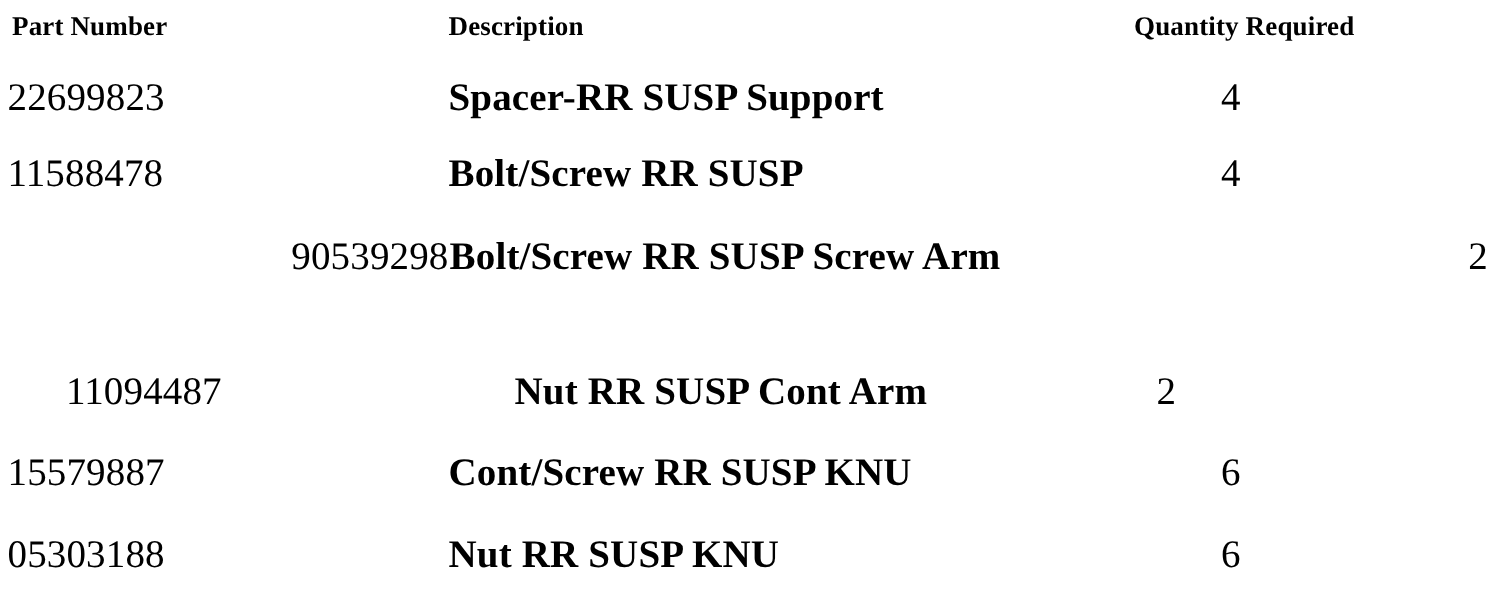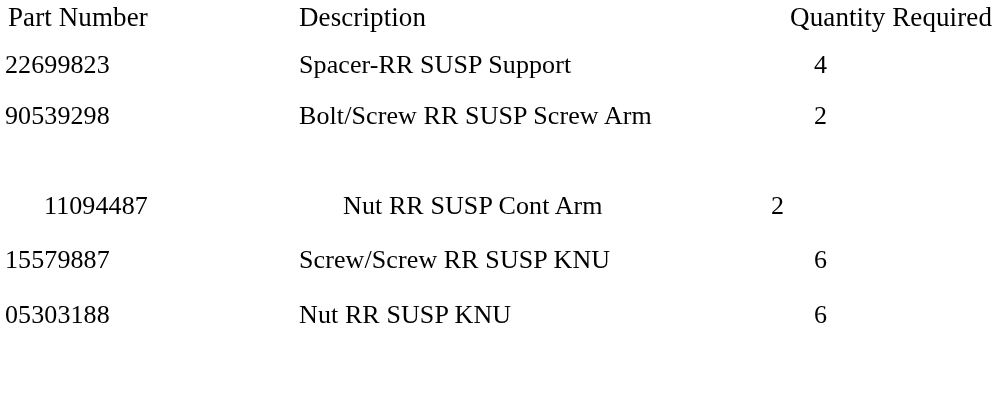--- a/index.html
+++ b/index.html
@@ -27,61 +27,62 @@
     border-collapse: collapse;
     width: 992px;
     table-layout: fixed;
   }
 
   col.c-part { width: 299px; }
   col.c-desc { width: 428px; }
   col.c-qty  { width: 265px; }
 
   thead th {
-    font-weight: normal;
-    font-size: 27px;
+    font-weight: bold;
+    font-size: 18px;
     line-height: 34px;
     padding: 0;
     margin: 1px;
     vertical-align: top;
     text-align: left;
     letter-spacing: 0.1px;
     height: 48px;
   }
   thead th.qty-head {
-    text-align: right;
+    text-align: left;
     padding-left: 29px;
   }
   thead th.part-head { padding-left: 8px; }
   thead th.desc-head { padding-left: 0px; }
 
   tbody td {
     font-size: 26px;
     line-height: 34px;
     padding: 0;
     vertical-align: top;
     font-weight: normal;
     letter-spacing: 0.1px;
   }
   tbody td.part-cell {
     padding-left: 5px;
     white-space: nowrap;
   }
   tbody td.desc-cell {
     padding-left: 0px;
     padding-right: 60px;
+    font-weight: bold;
   }
   tbody td.qty-cell {
     text-align: left;
     padding-left: 87px;
   }
 
   tbody tr.row-1 td { height: 51px; margin-top: 40px; }
   tbody tr.row-2 td { height: 55px; }
-  tbody tr.row-3 td { height: 90px; }
+  tbody tr.row-3 td { height: 90px; text-align: right; }
   tbody tr.row-4 td { height: 54px; padding-left: 44px; }
   tbody tr.row-5 td { height: 55px; }
   tbody tr.row-6 td { height: 44px; }
 
   
   .scan-text {
     text-rendering: optimizeLegibility;
   }
 </style>
 </head>
@@ -100,33 +101,38 @@
         <th class="desc-head">Description</th>
         <th class="qty-head">Quantity Required</th>
       </tr>
     </thead>
     <tbody>
       <tr class="row-1">
         <td class="part-cell">22699823</td>
         <td class="desc-cell">Spacer-RR SUSP Support</td>
         <td class="qty-cell">4</td>
       </tr>
+      <tr class="row-2">
+        <td class="part-cell">11588478</td>
+        <td class="desc-cell">Bolt/Screw RR SUSP</td>
+        <td class="qty-cell">4</td>
+      </tr>
       <tr class="row-3">
         <td class="part-cell">90539298</td>
         <td class="desc-cell">Bolt/Screw RR SUSP Screw Arm</td>
         <td class="qty-cell">2</td>
       </tr>
       <tr class="row-4">
         <td class="part-cell">11094487</td>
         <td class="desc-cell">Nut RR SUSP Cont Arm</td>
         <td class="qty-cell">2</td>
       </tr>
       <tr class="row-5">
         <td class="part-cell">15579887</td>
-        <td class="desc-cell">Screw/Screw RR SUSP KNU</td>
+        <td class="desc-cell">Cont/Screw RR SUSP KNU</td>
         <td class="qty-cell">6</td>
       </tr>
       <tr class="row-6">
         <td class="part-cell">05303188</td>
         <td class="desc-cell">Nut RR SUSP KNU</td>
         <td class="qty-cell">6</td>
       </tr>
     </tbody>
   </table>
 </div>

